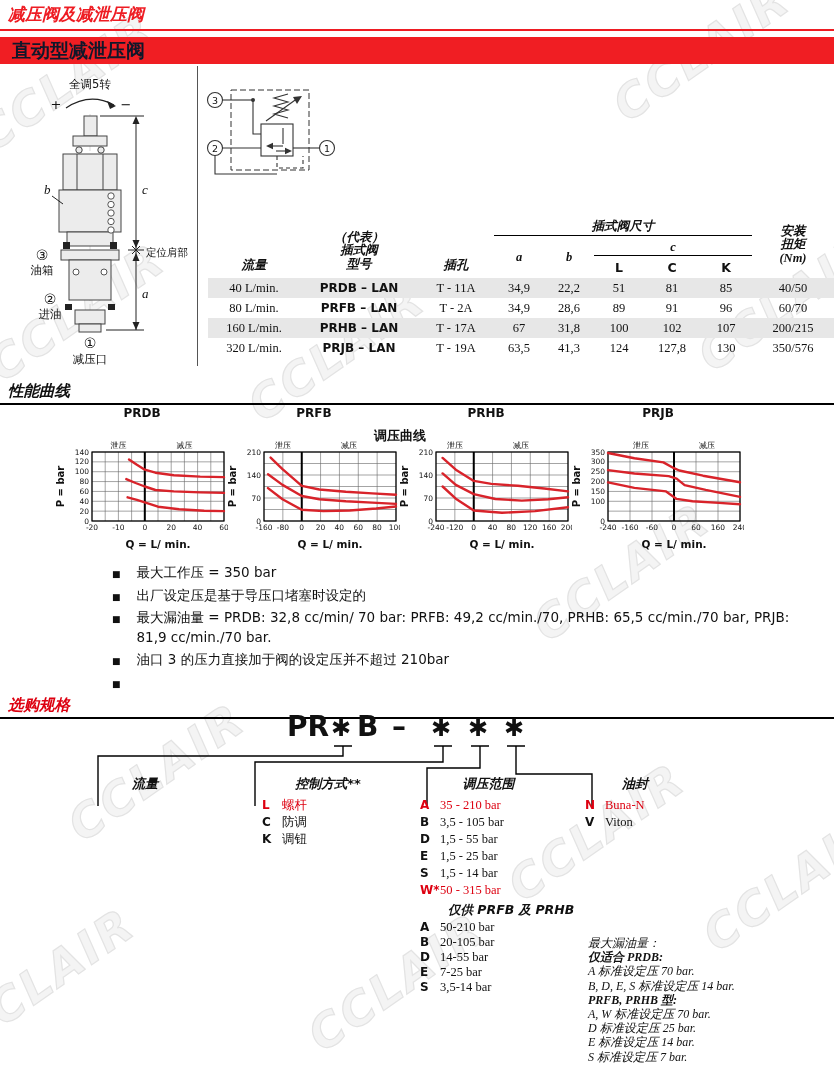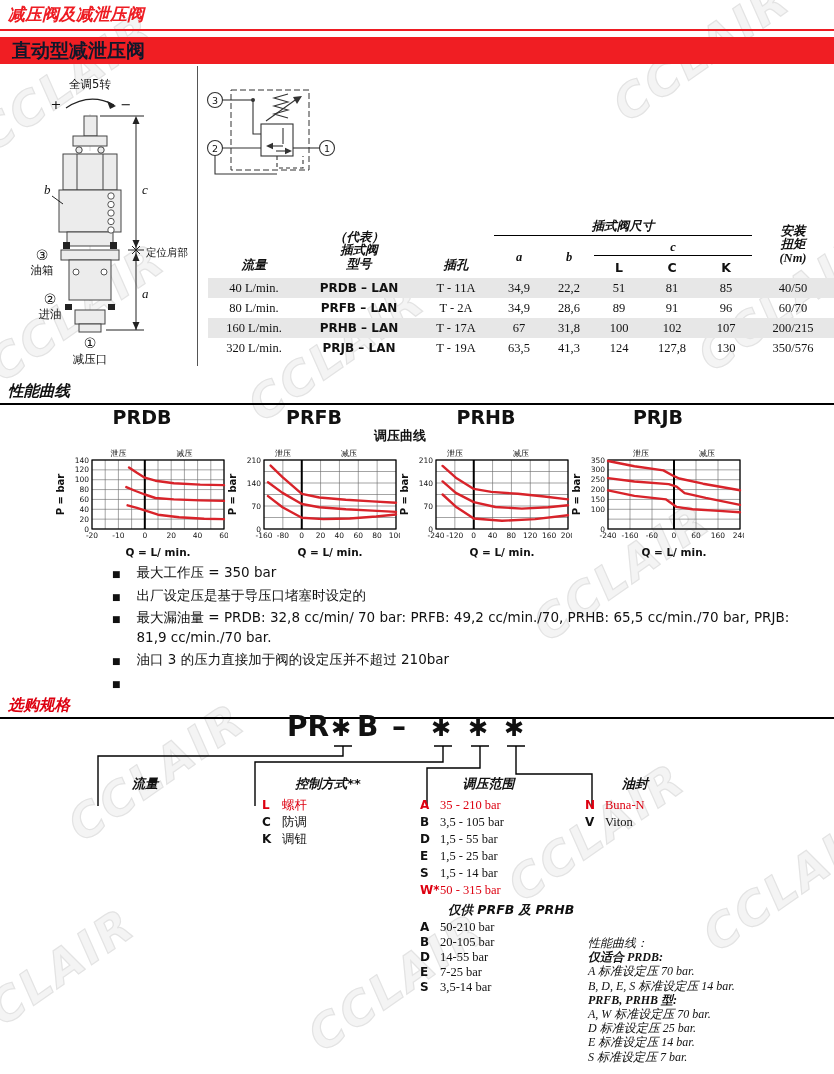--- a/index.html
+++ b/index.html
@@ -34,21 +34,21 @@
   .cell{line-height:20px;height:20px;font-size:13px;}
   .cell.model{font-family:"DejaVu Sans",sans-serif;font-weight:700;font-size:12px;}
   .stripe{background:#e7e7e7;}
   
   .sec-head{font:italic 700 15.5px "DejaVu Sans",sans-serif;}
   .rule{height:1.6px;background:#000;width:834px;left:0;}
   .red{color:#dd0010;}
   
   .charts{left:56px;top:406px;width:700px;}
   .chart-titles{display:flex;}
-  .ct{width:172px;text-align:center;font-weight:700;font-size:19px;}
+  .ct{width:172px;text-align:center;font-weight:700;font-size:12px;}
   .chart-sub{position:absolute;left:0;width:688px;top:21px;text-align:center;font-weight:700;font-size:13px;}
   .chart-row{display:flex;margin-top:19px;}
   
   .notes{left:112px;top:563px;width:690px;}
   .note{display:flex;margin-bottom:3px;font-size:13.5px;line-height:1.45;}
   .note .sq{font-size:9px;margin:5px 16px 0 0;}
   
   .model-part{position:absolute;top:710px;font:700 28px "DejaVu Sans",sans-serif;}
   .grp-title{position:absolute;top:775px;font:italic 700 13px "DejaVu Sans",sans-serif;}
   .grp{position:absolute;top:797px;}
@@ -480,21 +480,21 @@
   <div class="z sub-title">仅供 PRFB 及 PRHB</div>
   <div class="z sub-grp" id="sub-grp">
       <div class="opt-row"><span class="code">A</span><span>50-210 bar</span></div>
       <div class="opt-row"><span class="code">B</span><span>20-105 bar</span></div>
       <div class="opt-row"><span class="code">D</span><span>14-55 bar</span></div>
       <div class="opt-row"><span class="code">E</span><span>7-25 bar</span></div>
       <div class="opt-row"><span class="code">S</span><span>3,5-14 bar</span></div>
     </div>
 
   <div class="z factory" id="factory">
-      <div>性能曲线：</div>
+      <div>最大漏油量：</div>
       <div class="b">仅适合 PRDB:</div>
       <div>A 标准设定压 70 bar.</div>
       <div>B, D, E, S 标准设定压 14 bar.</div>
       <div class="b">PRFB, PRHB 型:</div>
       <div>A, W 标准设定压 70 bar.</div>
       <div>D 标准设定压 25 bar.</div>
       <div>E 标准设定压 14 bar.</div>
       <div>S 标准设定压 7 bar.</div>
     </div>
 

